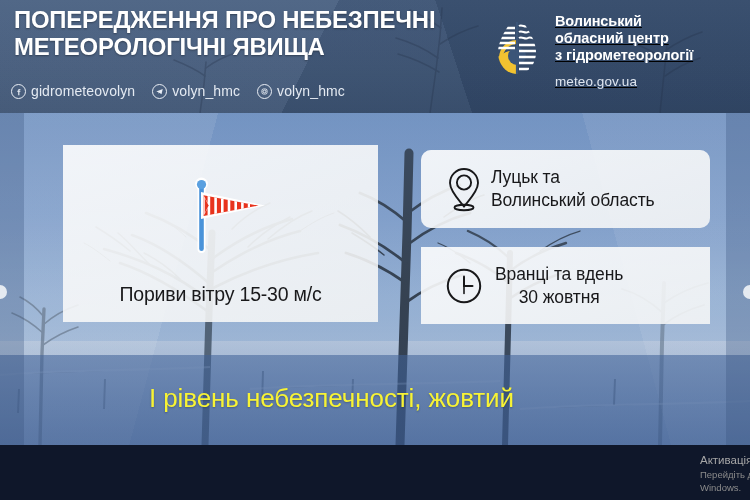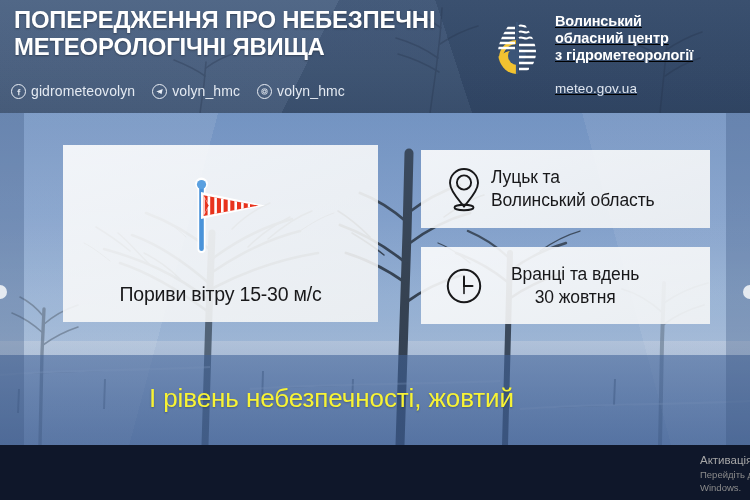--- a/index.html
+++ b/index.html
@@ -63,21 +63,21 @@
     position:absolute; left:491px; top:12px;
     display:flex; align-items:flex-start; gap:12px;text-decoration:underline;
   }
   #logo-mark { width:52px; height:70px; flex:0 0 auto; }
   #logo-text { padding-top:1px; }
   #logo-text .org {
     color:#fff; font-weight:bold; font-size:14.5px; line-height:17px;
     white-space:nowrap; letter-spacing:-.1px;
   }
   #logo-text .site {
-    color:#dfe6f0; font-size:13.5px; line-height:18px; margin-top:16px;
+    color:#dfe6f0; font-size:13.5px; line-height:18px; margin-top:9px;
     letter-spacing:.1px;
   }
 
   
   #body-area {
     position:absolute; left:0; top:113px; width:750px; height:332px;
     overflow:hidden;
     background:#8ca8cd;
   }
   
@@ -145,34 +145,34 @@
     white-space:nowrap;
   }
 
   .panel-side {
     position:absolute; left:421px; width:289px;
     background:rgba(248,249,250,.82);
     display:flex; align-items:center; gap:10px;
     padding-left:24px;
     overflow:hidden;
   }
-  #panel-loc  { top:37px; height:78px; }
+  #panel-loc  { top:37px; height:78px;border-radius:10px; }
   #panel-time { top:134px; height:77px; }
   .panel-side .ps-haze {
     position:absolute; inset:0;
     background:linear-gradient(160deg, rgba(255,255,255,.5), rgba(242,242,239,.3));
   }
   .ps-icon { position:relative; width:38px; height:46px; flex:0 0 auto; }
   .ps-text {
     position:relative;
     color:#18181a; font-size:17.5px; line-height:23px;
     letter-spacing:-.1px; white-space:nowrap;
   }
   #panel-loc .ps-text  { margin-left:-2px; }
-  #panel-time .ps-text { margin-left:18px; }
+  #panel-time .ps-text { margin-left:2px; }
   .ps-text .l2 { display:block; }
   #panel-time .ps-text { text-align:center; }
 
   
   #danger-line {
     position:absolute; left:0; top:270px; width:663px;
     text-align:center;
     color:#f7f335;
     font-size:26px;
     letter-spacing:-.1px;

